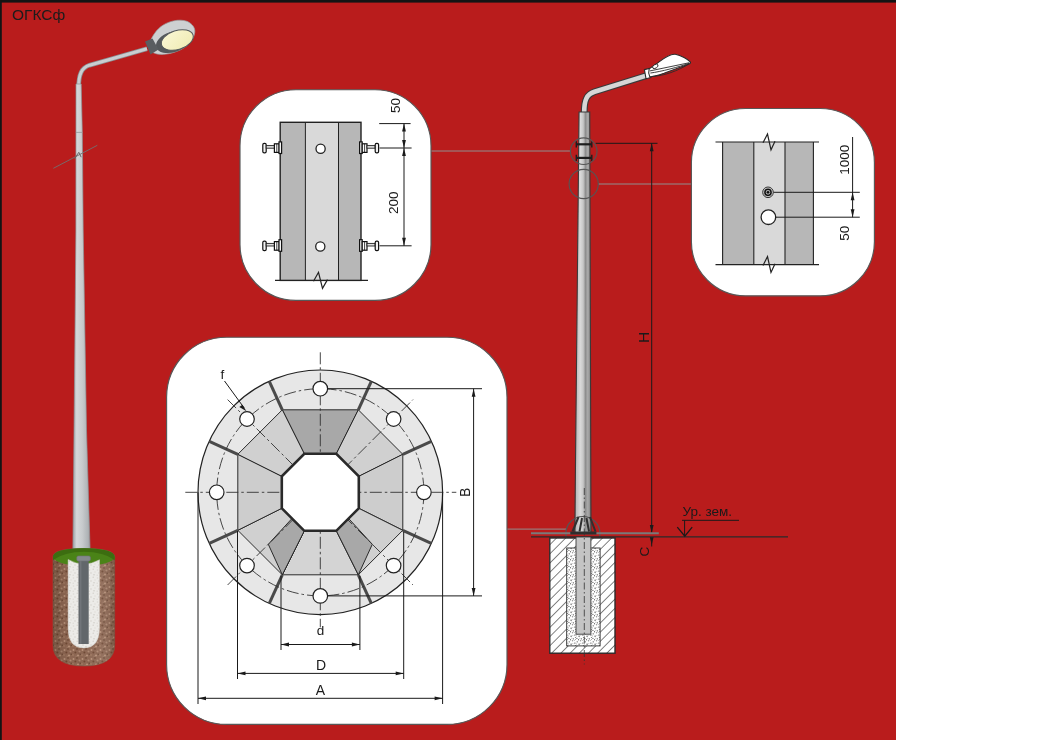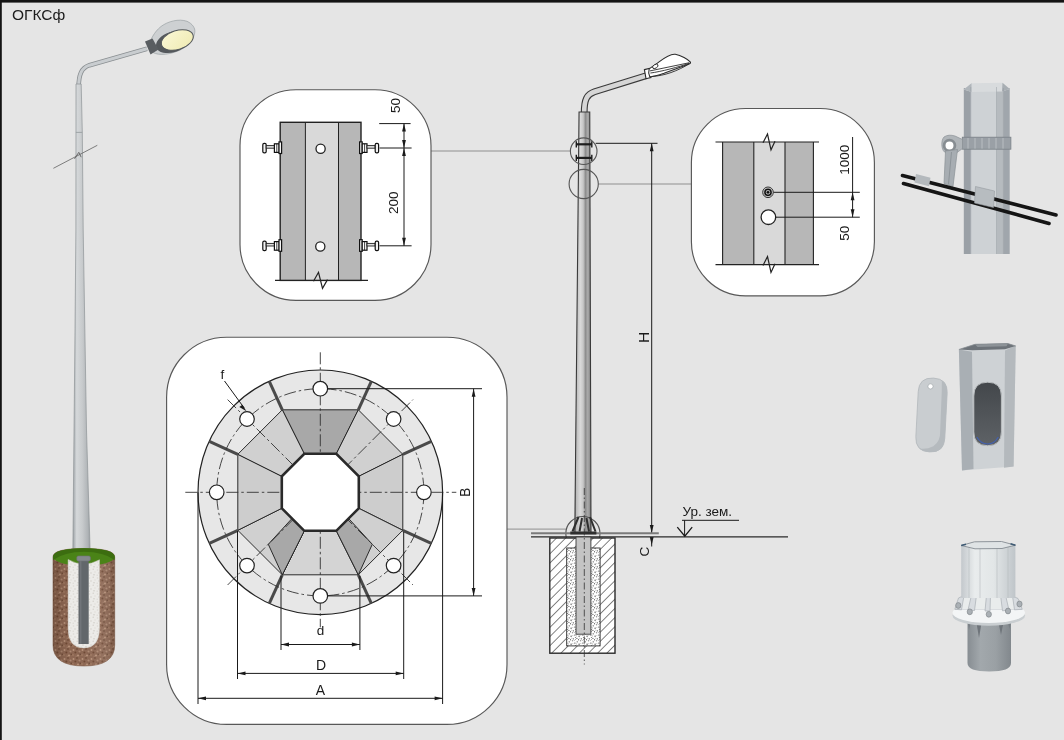--- a/index.html
+++ b/index.html
@@ -1,16 +1,16 @@
 <!DOCTYPE html>
 <html><head>
 <meta charset="utf-8">
 <style>
   html,body{margin:0;padding:0;background:#fff;}
-  #page{position:relative;width:1064px;height:740px;background:#e5e5e5;overflow:hidden;
+  #page{position:relative;width:896px;height:740px;background:#b91c1c;overflow:hidden;
         font-family:"Liberation Sans", sans-serif;text-align:right;}
   svg{display:block;}
 </style>
 </head>
 <body>
 <div id="page">
 <svg width="1064" height="740" viewBox="0 0 1064 740">
 <defs>
   <pattern id="hatch" width="6.5" height="6.5" patternUnits="userSpaceOnUse" patternTransform="rotate(45)">
     <rect width="6.5" height="6.5" fill="#ffffff"></rect>

